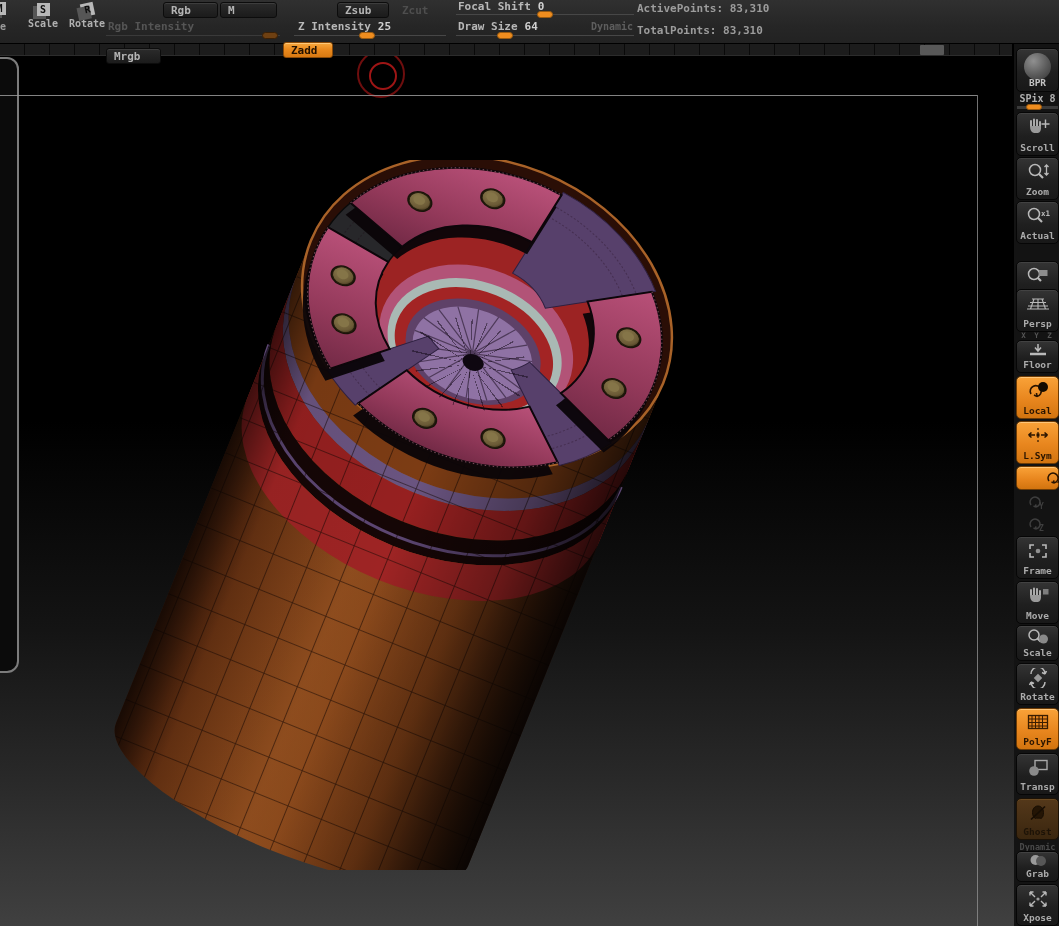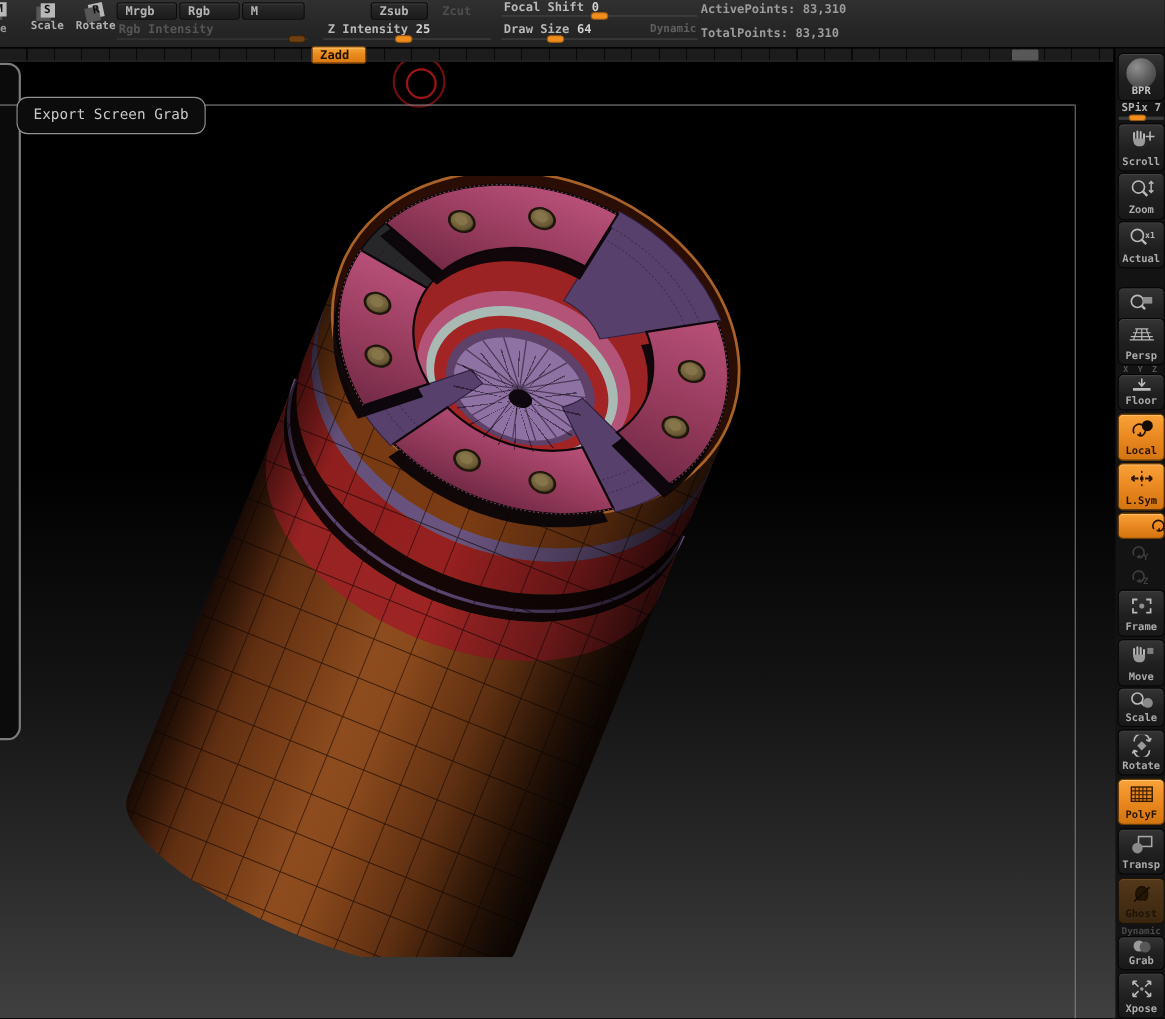--- a/index.html
+++ b/index.html
@@ -79,21 +79,21 @@
     </div>
     <div class="iconwrap" style="left:18px;top:3px;">
       <span class="iconSq"><i></i><span>S</span></span>
       <div>Scale</div>
     </div>
     <div class="iconwrap rot" style="left:62px;top:3px;">
       <span class="iconSq"><i></i><span>R</span></span>
       <div style="transform:none;">Rotate</div>
     </div>
 
-    <div class="tbtn" style="left:106px;width:55px;">Mrgb</div>
+    <div class="tbtn" style="left:106px;width:55px;margin-top:46px;">Mrgb</div>
     <div class="tbtn" style="left:163px;width:55px;">Rgb</div>
     <div class="tbtn" style="left:220px;width:57px;">M</div>
     <div class="tbtn active" style="left:283px;width:50px;">Zadd</div>
     <div class="tbtn" style="left:337px;width:52px;">Zsub</div>
     <div class="tbtn disabled" style="left:394px;width:48px;">Zcut</div>
 
     <div class="tlabel" style="left:458px;top:0px;"><span>Focal Shift</span><span class="val">0</span></div>
     <div class="track" style="left:456px;top:14px;width:178px;"></div>
     <div class="handle" style="left:537px;top:11px;"></div>
 
@@ -252,30 +252,29 @@
           <g transform="translate(-146.9,20.3)">
               <ellipse rx="13" ry="10" fill="#1a140a"></ellipse>
               <ellipse rx="11" ry="8.5" fill="url(#boltG)" stroke="#241c0c"></ellipse>
               <ellipse cx="-1" cy="-1" rx="6" ry="4.5" fill="#857548"></ellipse>
             </g>
         </g>
       </g>
     </svg>
     <div id="spokes"></div>
 
-    <div id="exportbtn">Export Screen Grab</div>
   </div>
 
   <div id="sidebar"></div>
 
   <div class="sbtn" style="top:48px;height:44px;">
     <div class="bpr-sphere"></div>
     <div class="bpr-lbl">BPR</div>
   </div>
-  <div class="sidelabel" style="top:93px;font-size:10px;color:#b0b0b0;">SPix 7</div>
+  <div class="sidelabel" style="top:93px;font-size:10px;color:#b0b0b0;">SPix 8</div>
   <div style="position:absolute;left:1017px;top:106px;width:41px;height:3px;background:#3a3a3a;z-index:7;"></div>
   <div style="position:absolute;left:1026px;top:104px;width:16px;height:6px;background:#ef8d1f;border:1px solid #9a5a10;border-radius:3px;box-sizing:border-box;z-index:8;"></div>
 
   <div class="sbtn" style="top:112px;height:44px;">
     <svg width="24" height="20" viewBox="0 0 24 20">
       <path d="M5 9V4M8 9V2.5M11 9V3M14 9V5" stroke="#b9b9b9" stroke-width="1.8" stroke-linecap="round" fill="none"></path>
       <path d="M4 9Q4 15 8 16H12Q15.5 15 15 9Z" fill="#9a9a9a"></path>
       <path d="M19.5 2.5V11M15.5 7H23.5" stroke="#b9b9b9" stroke-width="1.4" fill="none"></path>
     </svg>
     <div class="lbl">Scroll</div>

